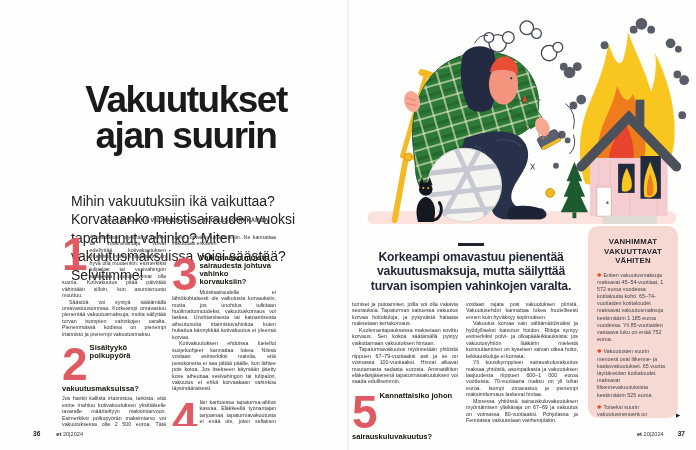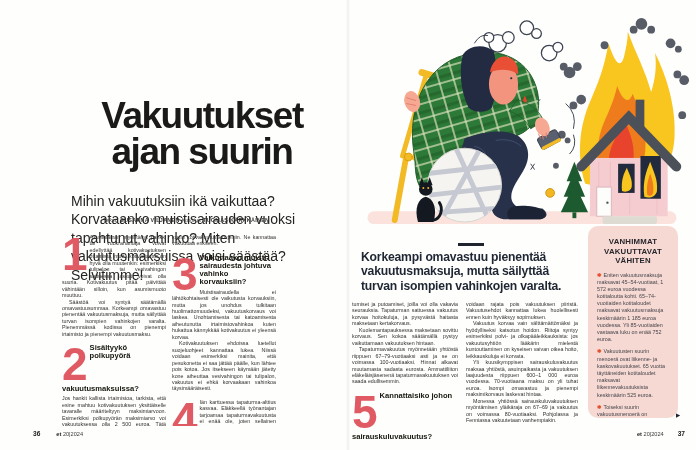--- a/index.html
+++ b/index.html
@@ -2,21 +2,21 @@
 <html><head>
 <meta charset="utf-8">
 <style>
   html,body{margin:0;padding:0;background:#ffffff;}
   body{width:696px;height:450px;position:relative;overflow:hidden;
        font-family:"Liberation Sans",sans-serif;color:#33312e;}
   .spread{position:absolute;inset:0;background:#fefefd;}
   .gutter{position:absolute;left:346px;top:0;width:4px;height:100%;
           background:linear-gradient(90deg,rgba(0,0,0,0),rgba(0,0,0,.06),rgba(0,0,0,0));}
   
-  .title{position:absolute;left:40px;top:82px;width:292px;margin:16px;text-align:center;
+  .title{position:absolute;left:40px;top:82px;width:292px;margin:0;text-align:center;
          font-size:37px;font-weight:800;line-height:.97;letter-spacing:-1.5px;color:#1b1a18;}
   .title span{display:block;}
   .intro{position:absolute;left:55px;top:176px;width:262px;margin:16px;text-align:left;
          font-size:14px;line-height:1.32;font-weight:500;color:#24231f;}
   .byline{position:absolute;left:45px;top:217px;width:282px;text-align:center;
           font-size:5.4px;letter-spacing:.3px;color:#3a3936;}
   .bl-label{font-style:italic;}
   .bl-name{font-weight:700;}
   .col{position:absolute;overflow:hidden;}
   .lcol1{left:62px;top:234px;width:104px;height:192px;}
@@ -26,21 +26,21 @@
   .bodytext{font-size:5.3px;line-height:1.22;text-align:justify;margin:0;color:#33312e;}
   .indent{text-indent:7px;}
   .section{margin-top:7px;}
   .section:first-child{margin-top:0;}
   .num{float:left;font-size:46px;line-height:.8;font-weight:800;color:#e05a64;
        letter-spacing:-2px;margin:2px 4px 2px 0;}
   .shead{font-size:7.6px;font-weight:800;line-height:1.08;margin:0 0 2px 0;color:#17160f;}
   
   .illu{position:absolute;left:350px;top:4px;width:340px;height:236px;}
   .quote-rule{position:absolute;left:458px;top:243px;width:26px;height:2.5px;background:#20242e;}
-  .quote{position:absolute;left:361px;top:250px;width:220px;margin:0;text-align:left;
+  .quote{position:absolute;left:361px;top:250px;width:220px;margin:0;text-align:center;
          font-size:12.2px;font-weight:800;line-height:1.18;letter-spacing:-.2px;color:#1f2633;}
   .sidebar{position:absolute;left:588px;top:226px;width:90px;height:192px;box-sizing:border-box;
            background:#f7d9d3;border-radius:10px;padding:11px 9px;overflow:hidden;}
   .sb-title{text-align:center;font-size:7.8px;font-weight:800;line-height:1.22;
             letter-spacing:.2px;color:#26262c;margin:0 0 6px 0;}
   .sb-item{font-size:5.4px;line-height:1.33;color:#45454b;margin-bottom:5px;text-align:left;}
   .sb-mark{color:#e4502e;font-weight:700;margin-right:2px;}
   
   .footer{position:absolute;top:430px;font-size:5.6px;color:#3a3a3a;}
   .footer-left{left:33px;}

